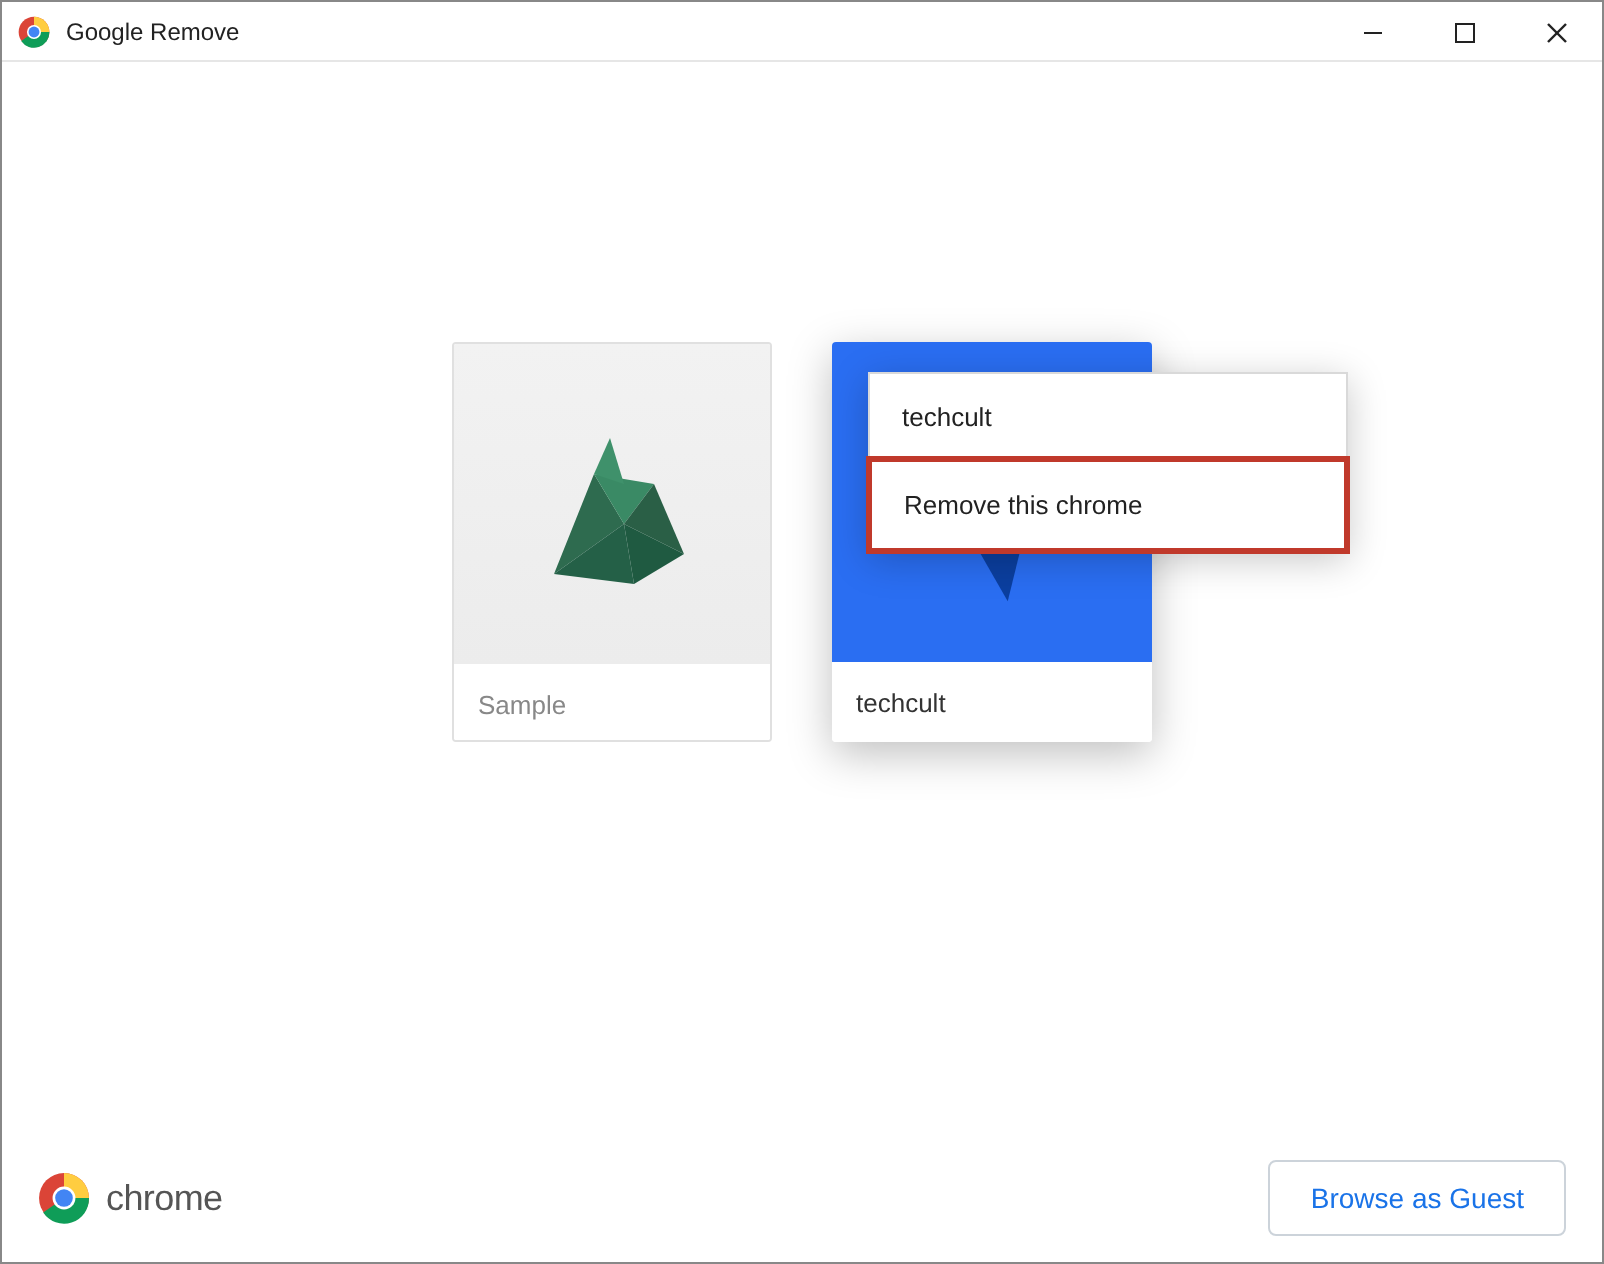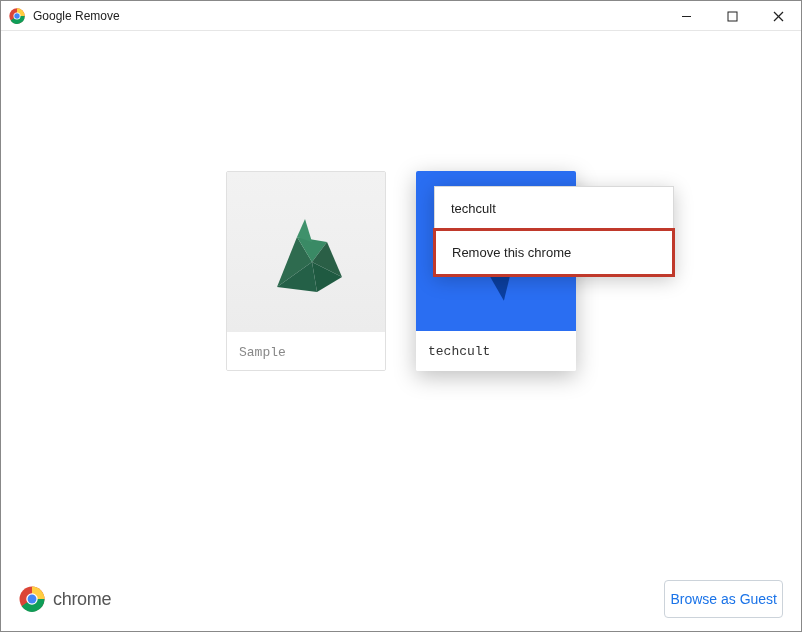--- a/index.html
+++ b/index.html
@@ -6,39 +6,39 @@
   html, body { width: 802px; height: 632px; font-family: "Segoe UI", Arial, sans-serif; background: #fff; overflow: hidden; }
   .window { width: 802px; height: 632px; border: 1px solid #888; position: relative; background: #fff; }
   .titlebar { height: 30px; display: flex; align-items: center; padding-left: 8px; border-bottom: 1px solid #e6e6e6; }
   .titlebar .chrome-ico { width: 16px; height: 16px; margin-right: 8px; position: relative; }
   .titlebar .title { font-size: 12px; color: #222; }
   .winctrls { position: absolute; top: 0; right: 0; height: 30px; display: flex; }
   .winbtn { width: 46px; height: 30px; display: flex; align-items: center; justify-content: center; cursor: pointer; }
   .winbtn svg { stroke: #222; }
   .content { position: absolute; top: 30px; bottom: 0; left: 0; right: 0; }
   .cards { position: absolute; top: 140px; left: 0; right: 0; display: flex; justify-content: center; gap: 30px; }
-  .card { width: 160px; height: 200px; border: 1px solid #e0e0e0; border-radius: 2px; overflow: hidden; position: relative; cursor: pointer; font-family: Liberation Mono, monospace; }
+  .card { width: 160px; height: 200px; border: 1px solid #e0e0e0; border-radius: 2px; overflow: hidden; position: relative; cursor: pointer; }
   .card.sel { box-shadow: 0 6px 22px rgba(0,0,0,0.25); border: none; }
   .card .art { width: 100%; height: 160px; position: relative; }
   .card .label { height: 40px; display: flex; align-items: center; padding: 0 12px; font-size: 13px; color: #888; background: #fff; }
   .card.sel .label { color: #333; }
   .art-sample { background: linear-gradient(#f2f2f2,#ececec); }
   .art-sample .origami { position: absolute; left: 30px; top: 35px; }
   .art-tech { background: #2a6ef2; }
   .art-tech .shape1 { position: absolute; left: 55px; top: 60px; width: 0; height: 0; border-left: 28px solid transparent; border-right: 28px solid transparent; border-top: 70px solid #0b3fa0; transform: rotate(-8deg); }
   .art-tech .shape2 { position: absolute; left: 95px; top: 48px; width: 0; height: 0; border-left: 18px solid transparent; border-right: 18px solid transparent; border-top: 55px solid #e04a3f; transform: rotate(12deg); }
   .menu { position: absolute; top: 155px; left: 433px; width: 240px; background: #fff; border: 1px solid #d9d9d9; box-shadow: 0 4px 18px rgba(0,0,0,0.22); z-index: 10; }
   .menu-item { padding: 14px 16px; font-size: 13px; color: #222; cursor: pointer; }
   .menu-item.hl { border: 3px solid #c0392b; margin: -2px; position: relative; }
   .bottombar { position: absolute; bottom: 0; left: 0; right: 0; height: 64px; display: flex; align-items: center; padding: 0 18px; }
   .brand { display: flex; align-items: center; gap: 8px; }
   .brand .logo { width: 26px; height: 26px; }
   .brand .name { font-size: 18px; color: #555; letter-spacing: -0.3px; text-align: center; }
   .spacer { flex: 1; }
-  .btn { border: 1px solid #ccd3da; background: #fff; color: #1a73e8; font-size: 14px; padding: 10px 5px; border-radius: 4px; margin-left: 12px; cursor: pointer; }
+  .btn { border: 1px solid #ccd3da; background: #fff; color: #1a73e8; font-size: 14px; padding: 10px 20px; border-radius: 4px; margin-left: 12px; cursor: pointer; }
 </style>
 </head>
 <body>
 
 <div class="window">
 
   <div class="titlebar">
     <span class="chrome-ico">
       <svg viewBox="0 0 100 100" width="16" height="16">
         <circle cx="50" cy="50" r="48" fill="#db4437"></circle>

